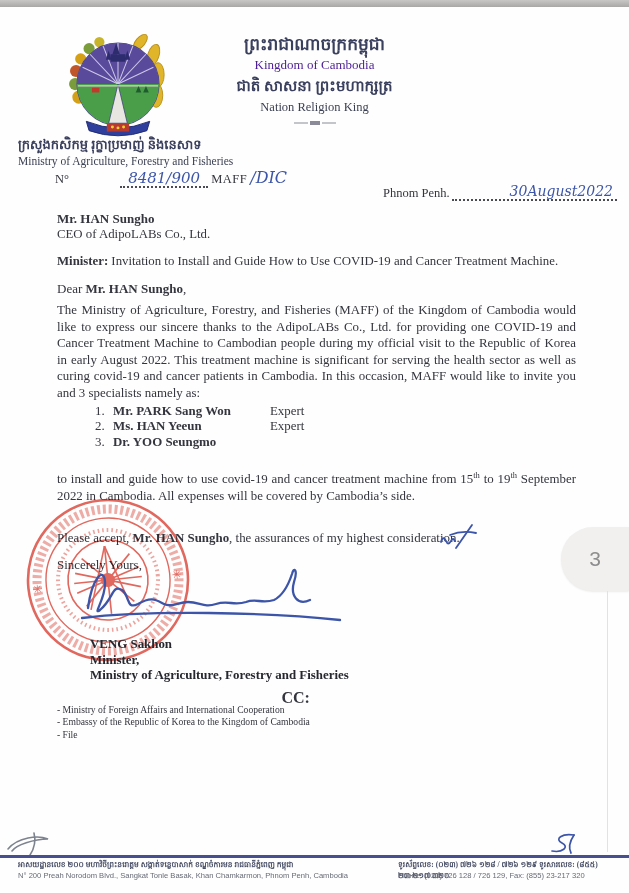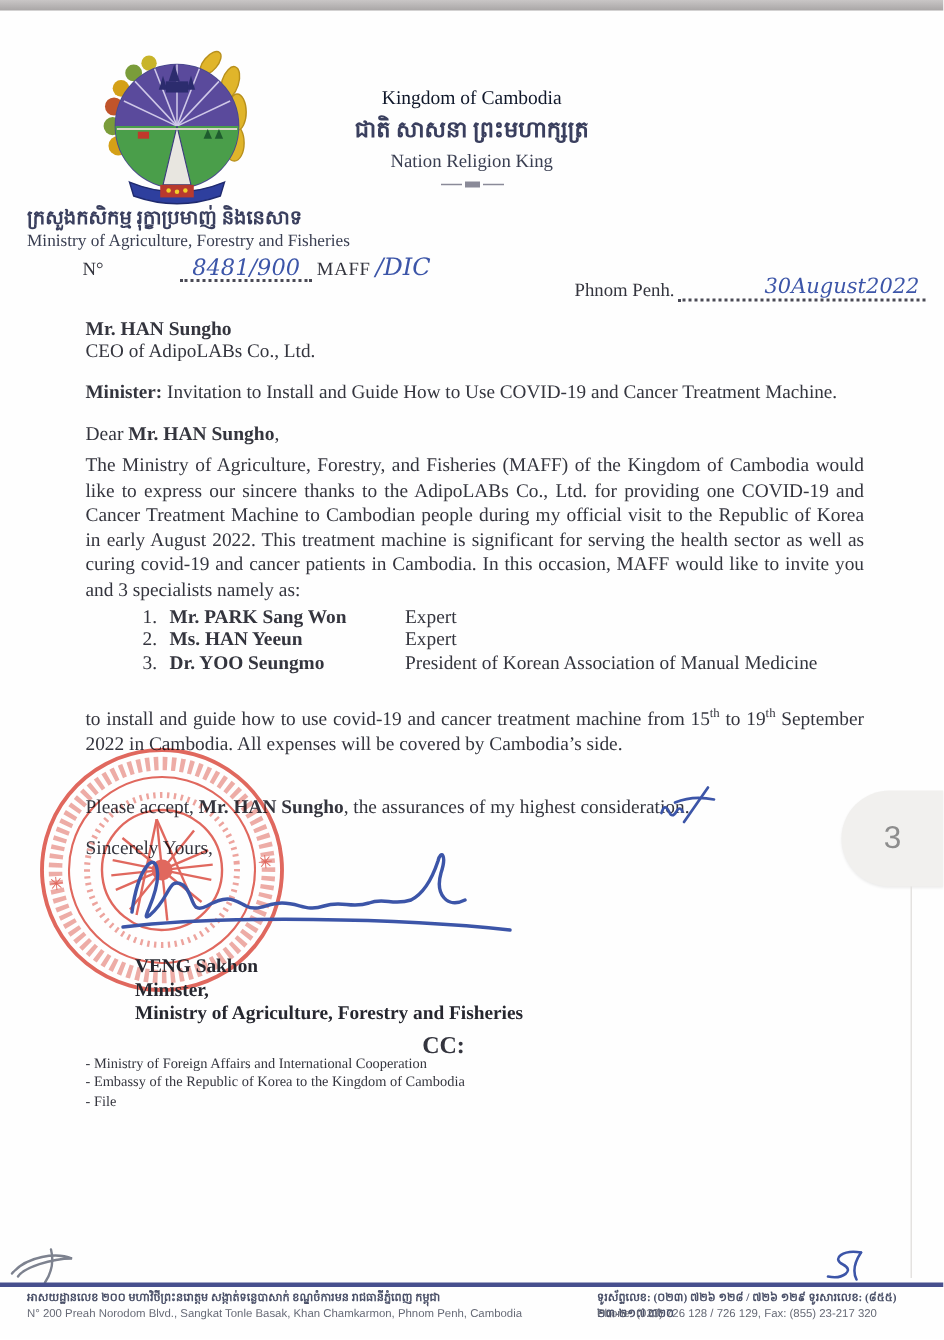--- a/index.html
+++ b/index.html
@@ -12,21 +12,21 @@
   }
   .page{position:absolute;inset:0;background:#fefefe;}
   .topbar{position:absolute;top:0;left:0;right:0;height:7px;
     background:linear-gradient(#c9c6c6,#a9a6a6);}
   .abs{position:absolute;}
   .center{text-align:center;}
   .b{font-weight:bold;}
   .hw{font-family:"DejaVu Serif",serif;font-style:italic;color:#3c55a8;}
   
   .kh-title{left:0;right:0;top:33px;font-size:17px;font-weight:bold;color:#3a3f5e;}
-  .en-title{left:0;right:0;top:57px;font-size:13px;color:#0f172a;}
+  .en-title{left:0;right:0;top:57px;font-size:13px;color:#4c1d95;}
   .kh-motto{left:0;right:0;top:76px;font-size:15px;font-weight:bold;color:#3a3f5e;}
   .en-motto{left:0;right:0;top:100px;font-size:12.5px;color:#3a3f52;}
   .hdr-divider{left:294px;top:120px;width:42px;height:6px;}
   
   .min-kh{left:18px;top:136px;font-size:13px;font-weight:bold;color:#3a3f5e;}
   .min-en{left:18px;top:155px;font-size:11.5px;color:#3a3f52;}
   .refline{left:55px;top:168px;font-size:12.5px;}
   .dots{border-bottom:2px dotted #4a4a55;padding:0 8px;margin-left:48px;}
   .refline .hw{font-size:15px;}
   .maff{letter-spacing:.5px;}
@@ -123,20 +123,21 @@
     <path d="M82,60 l3,7 h-6 z" fill="#1e5c2e"></path>
       <path d="M90,60 l3,7 h-6 z" fill="#1e5c2e"></path>
 
     <path d="M26,98 q34,14 68,0 l-3,10 q-31,11 -62,0 z" fill="#2e3f9e" stroke="#1f2a6e" stroke-width="1"></path>
     <rect x="48" y="100" width="24" height="9" fill="#b83a2e"></rect>
     <circle cx="54" cy="104" r="1.6" fill="#f2d02a"></circle>
       <circle cx="60" cy="105" r="1.6" fill="#f2d02a"></circle>
       <circle cx="66" cy="104" r="1.6" fill="#f2d02a"></circle>
   </svg>
 
+  <div class="abs center kh-title">ព្រះរាជាណាចក្រកម្ពុជា</div>
   <div class="abs center en-title">Kingdom of Cambodia</div>
   <div class="abs center kh-motto">ជាតិ សាសនា ព្រះមហាក្សត្រ</div>
   <div class="abs center en-motto">Nation Religion King</div>
   <svg class="abs hdr-divider" viewBox="0 0 42 6">
     <line x1="0" y1="3" x2="14" y2="3" stroke="#8a8a98" stroke-width="1"></line>
     <rect x="16" y="1" width="10" height="4" fill="#8a8a98"></rect>
     <line x1="28" y1="3" x2="42" y2="3" stroke="#8a8a98" stroke-width="1"></line>
   </svg>
 
   <div class="abs min-kh">ក្រសួងកសិកម្ម រុក្ខាប្រមាញ់ និងនេសាទ</div>
@@ -177,21 +178,20 @@
       <span class="list-role">Expert</span>
     </div>
     <div class="list-row">
       <span class="list-num">2.</span>
       <span class="list-name">Ms. HAN Yeeun</span>
       <span class="list-role">Expert</span>
     </div>
     <div class="list-row">
       <span class="list-num">3.</span>
       <span class="list-name">Dr. YOO Seungmo</span>
-      <span class="list-role">President of Korean Association of Manual Medicine</span>
     </div>
   </div>
 
   <div class="abs para2">
     <span>to install and guide how to use covid-19 and cancer treatment machine from 15</span><sup>th</sup><span> to 19</span><sup>th</sup><span> September 2022 in Cambodia. All expenses will be covered by Cambodia’s side.</span>
   </div>
 
   <div class="abs please">
     <span>Please accept, </span><span class="b">Mr. HAN Sungho</span><span>, the assurances of my highest consideration.</span>
   </div>

